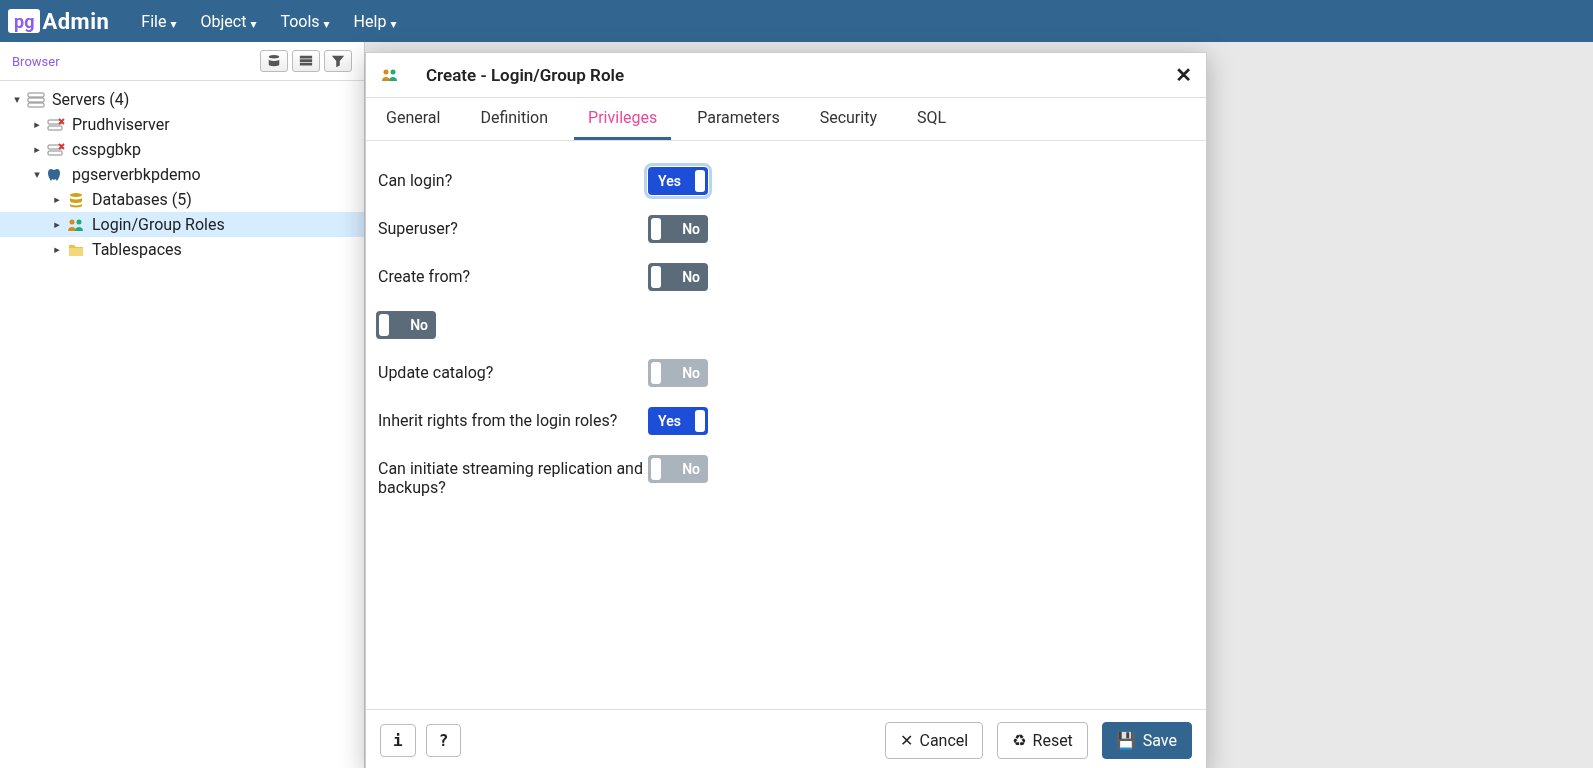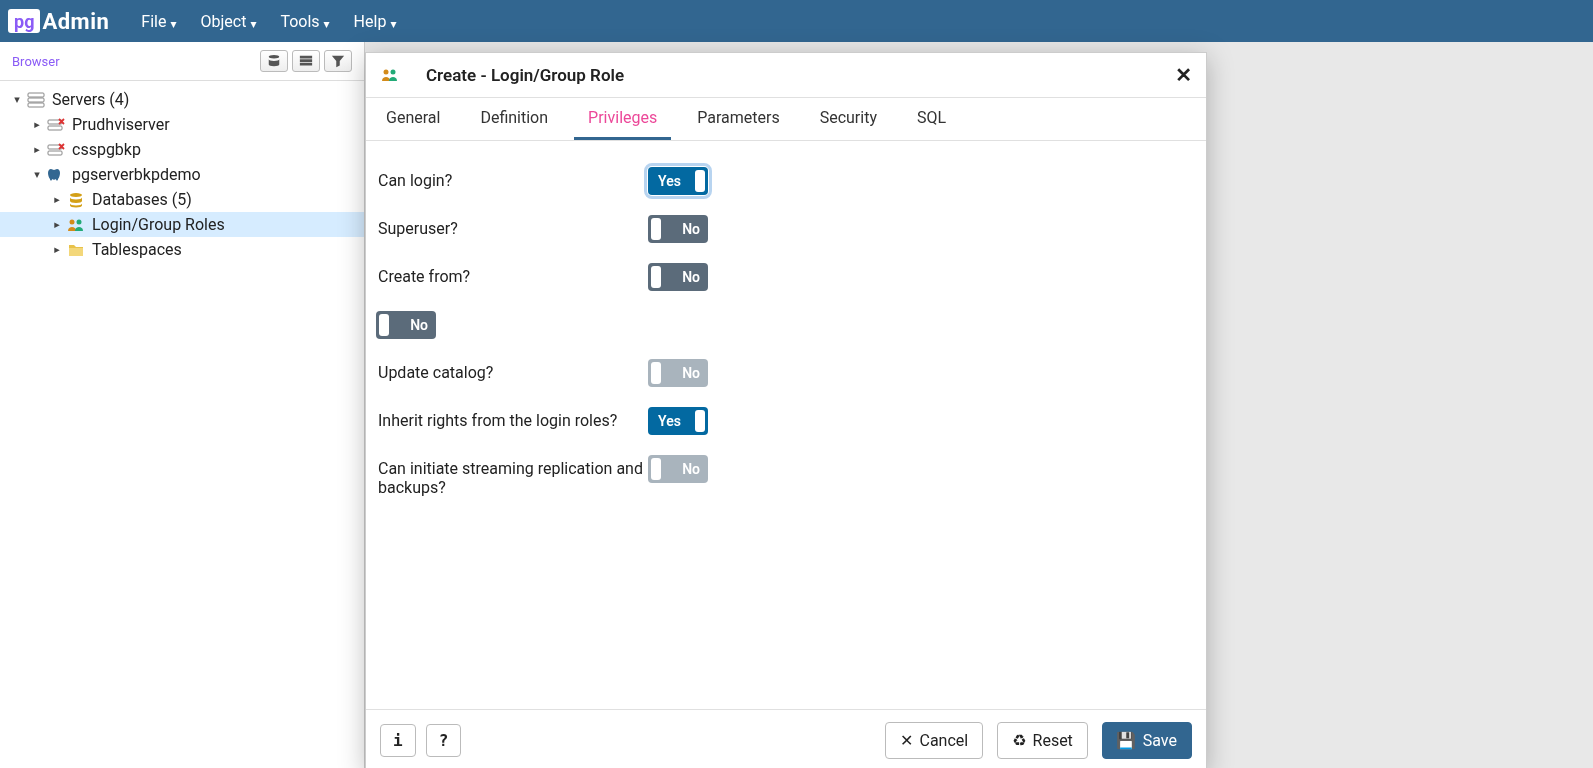--- a/index.html
+++ b/index.html
@@ -29,21 +29,21 @@
 .dlg-title{display:flex;align-items:center;gap:22px;font-size:17px;font-weight:600;color:#222}
 .close-x{font-size:20px;font-weight:700;cursor:pointer;color:#222}
 .tabs{display:flex;gap:12px;border-bottom:1px solid #e0e0e0;padding:0 6px}
 .tab{padding:10px 14px;font-size:16px;color:#333;cursor:pointer;border-bottom:3px solid transparent}
 .tab.active{color:#ec4899;border-bottom-color:#326690}
 .dlg-body{flex:1;overflow:auto;padding:16px 10px}
 .field{display:flex;align-items:flex-start;padding:10px 0}
 .f-label{width:272px;padding-left:2px;padding-top:4px;font-size:16px;color:#222}
 .toggle{width:60px;height:28px;border-radius:4px;display:flex;align-items:center;position:relative;font-size:14px;font-weight:600;color:#fff;padding:0 8px}
 .toggle .knob{position:absolute;width:10px;height:22px;background:#fff;border-radius:3px;top:3px}
-.toggle.on{background:#0369a1}.toggle.on .knob{right:3px}.toggle.on .lbl{margin-left:2px}
+.toggle.on{background:#1d4ed8}.toggle.on .knob{right:3px}.toggle.on .lbl{margin-left:2px}
 .toggle.off{background:#5b6b7a;justify-content:flex-end}.toggle.off .knob{left:3px}
 .toggle.dis{background:#a9b4bd;justify-content:flex-end}.toggle.dis .knob{left:3px}
 .toggle.focused{outline:3px solid #b8d4f0;outline-offset:1px}
 .dlg-foot{display:flex;align-items:center;justify-content:space-between;padding:12px 14px;border-top:1px solid #e0e0e0}
 .foot-left{display:flex;gap:10px}
 .foot-right{display:flex;gap:14px}
 .btn{display:flex;align-items:center;gap:6px;padding:8px 14px;border:1px solid #bbb;background:#fff;border-radius:4px;font-size:16px;cursor:pointer;color:#222}
 .btn.icon-only{padding:6px 12px;font-weight:700}
 .btn.primary{background:#326690;color:#fff;border-color:#326690}
 .sym{font-family:monospace;font-weight:700}

